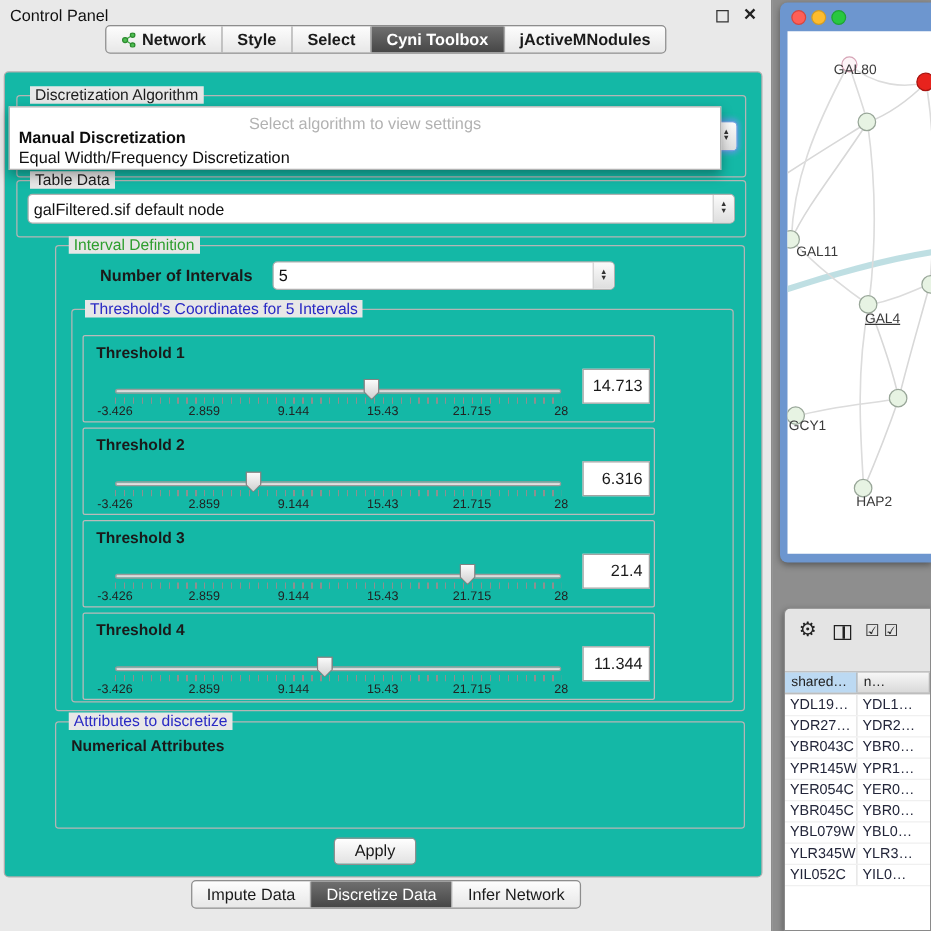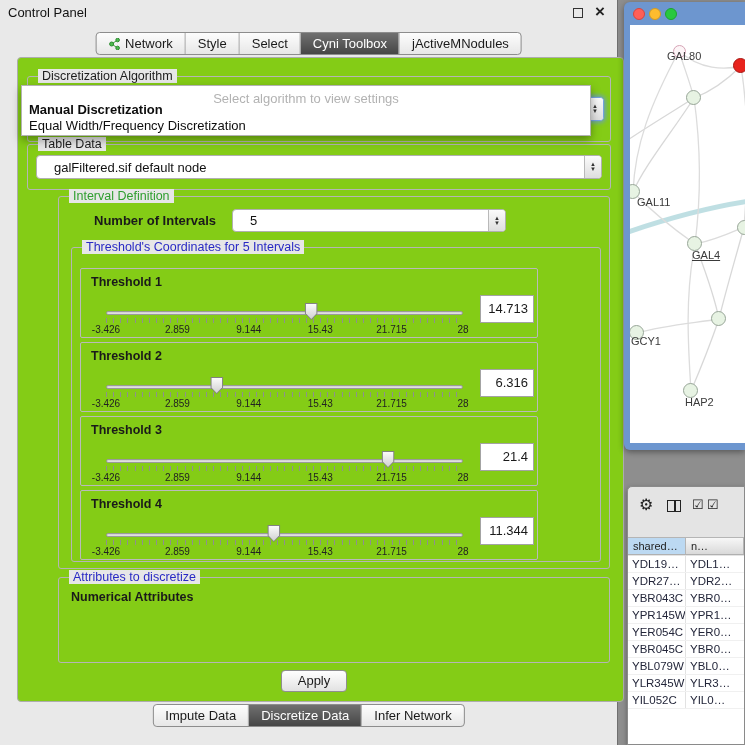--- a/index.html
+++ b/index.html
@@ -12,34 +12,34 @@
   .cp-titlebar{position:absolute;left:0;top:0;width:100%;height:26px;}
   .cp-title{position:absolute;left:8px;top:5px;font-size:13px;color:#111;}
   .cp-float{position:absolute;right:34px;top:8px;width:10px;height:10px;border:1.5px solid #333;}
   .cp-close{position:absolute;right:12px;top:3px;font-size:17px;font-weight:700;color:#222;line-height:18px;}
 
   .seg-group{display:flex;border:1px solid #8d8d8d;border-radius:4px;overflow:hidden;
              background:linear-gradient(#fdfdfd,#e7e7e7);}
   .seg{padding:0 12px;height:21px;display:flex;align-items:center;gap:5px;font-size:13px;color:#1a1a1a;border-left:1px solid #a8a8a8;white-space:nowrap;}
   .seg:first-child{border-left:none;}
   .seg.selected{background:linear-gradient(#707070,#464646);color:#fff;}
-  .top-tabs{position:absolute;top:32px;left:50%;transform:translateX(-50%);}
+  .top-tabs{position:absolute;top:20px;left:50%;transform:translateX(-50%);font-weight:bold;}
   .bottom-tabs{position:absolute;top:704px;left:50%;transform:translateX(-50%);}
 
-  .inner{position:absolute;left:17px;top:57px;width:607px;height:645px;border:1px solid #adadad;border-radius:4px;background:#84cc16;}
+  .inner{position:absolute;left:3px;top:57px;width:607px;height:645px;border:1px solid #adadad;border-radius:4px;background:#14b8a6;}
 
   .groupbox{position:absolute;border:1px solid #b5b5b5;border-radius:3px;}
   .legend{position:absolute;top:-8px;left:10px;background:#e7e7e7;padding:0 4px;font-size:12.5px;}
   .legend.green{color:#2e9e2e;}
   .legend.blue{color:#2929c4;}
   .legend.dark{color:#1c1c1c;}
 
   .combo{position:absolute;background:#fff;border:1px solid #b0b0b0;border-radius:4px;display:flex;align-items:center;}
   .combo.focus{border-color:#74a2e0;box-shadow:0 0 4px 2px rgba(100,150,230,.75);}
-  .combo .cval{flex:1;padding:0 17px;font-size:13px;color:#111;white-space:nowrap;overflow:hidden;}
+  .combo .cval{flex:1;padding:0 4px;font-size:13px;color:#111;white-space:nowrap;overflow:hidden;}
   .combo .cstep{width:17px;align-self:stretch;border-left:1px solid #b9b9b9;border-radius:0 3px 3px 0;
                 display:flex;flex-direction:column;align-items:center;justify-content:center;
                 background:linear-gradient(#fbfbfb,#dedede);font-size:6px;line-height:5px;color:#333;}
 
   
   .popup{position:absolute;left:3px;top:27px;width:570px;height:51px;background:#fff;border:1px solid #b3b3b3;
          box-shadow:0 4px 9px rgba(0,0,0,.35);z-index:20;}
   .popup .hint{display:block;text-align:center;color:#b2b2b2;font-size:13px;padding-top:5px;height:16px;}
   .popup .opt{display:block;padding-left:7px;font-size:13px;height:16px;color:#0d0d0d;}
   .popup .opt.b{font-weight:700;}

